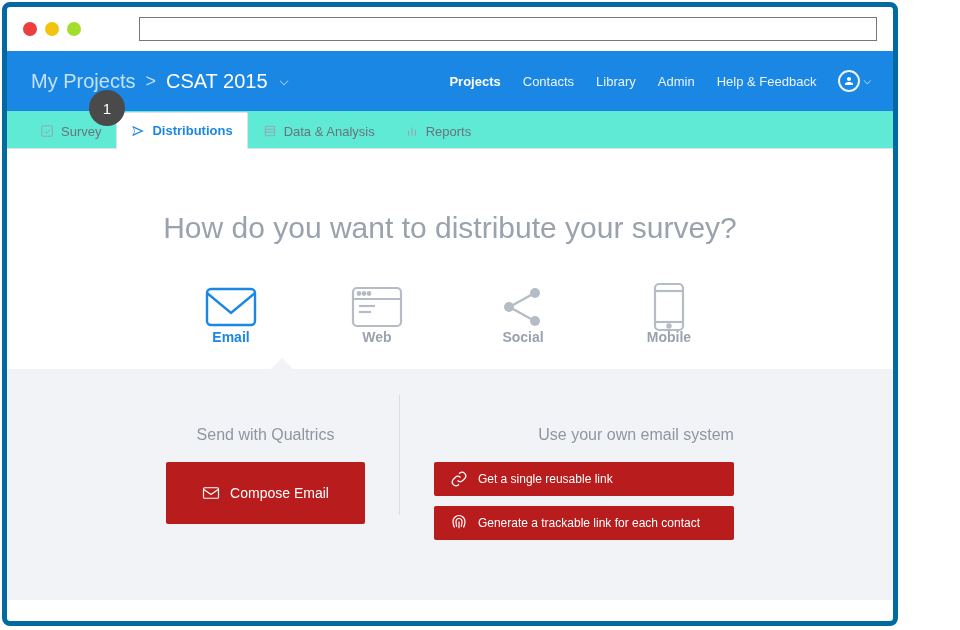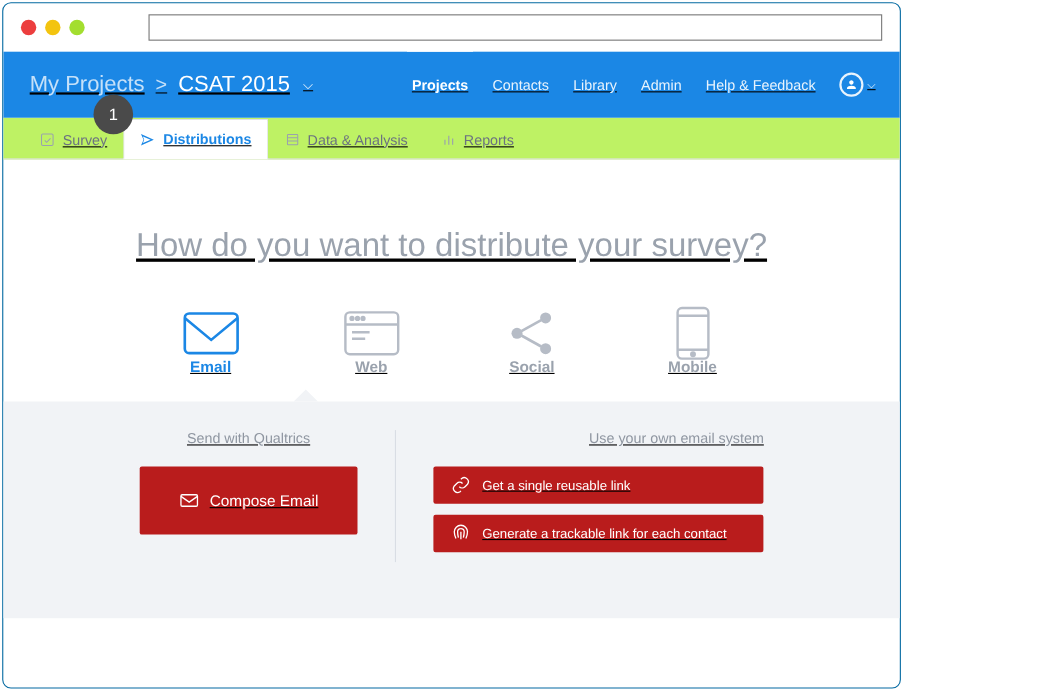--- a/index.html
+++ b/index.html
@@ -3,28 +3,27 @@
 <meta charset="utf-8">
 <style>
   * { box-sizing: border-box; margin: 0; padding: 0; }
   body {
     font-family: -apple-system, BlinkMacSystemFont, "Segoe UI", Arial, sans-serif;
     background: #fff;
     width: 960px;
     height: 630px;
   }
   .window {
-    border: 1px solid #0369a1;
+    border: 5px solid #0369a1;
     border-radius: 8px;
-    width: 817px;
+    width: 896px;
     height: 624px;
     margin: 2px;
     overflow: hidden;
     position: relative;
-    text-decoration: underline;
   }
   .titlebar {
     height: 44px;
     display: flex;
     align-items: center;
     padding: 0 16px;
     gap: 8px;
   }
   .tl-dot { width: 14px; height: 14px; border-radius: 50%; }
   .tl-red { background: #ec3e3e; }
@@ -86,21 +85,21 @@
     position: absolute;
     left: 82px;
     top: 39px;
     width: 36px; height: 36px; border-radius: 50%;
     background: #4a4a4a; color: #fff;
     display:flex; align-items:center; justify-content:center;
     font-size: 15px;
     z-index: 5;
   }
   .tabs {
-    background: #bef264;
+    background: #5eead4;
     border-bottom: 1px solid #dfe1e6;
     height: 38px;
     display: flex;
     align-items: stretch;
     padding: 0 18px;
     gap: 0;
   }
   .tab {
     display:flex; align-items:center; gap:7px;
     font-size: 13px; color: #6b7280;
@@ -162,21 +161,21 @@
   .panel-cols {
     display:flex;
     justify-content:center;
     align-items:flex-start;
   }
   .col {
     display:flex; flex-direction:column; align-items:center;
     padding: 0 34px;
   }
   .col-divider { width:1px; background:#d9dde4; height:120px;}
-  .col-title { font-size: 13px; color:#8f96a1; margin-bottom:18px;}
+  .col-title { font-size: 16px; color:#8f96a1; margin-bottom:18px;margin-top:31px;}
   .btn-green {
     background:#b91c1c; color:#fff; border:none;
     font-size: 13px; cursor:pointer;
     display:flex; align-items:center; gap:10px;
     border-radius:2px;
     padding: 12px 22px;
   }
   .btn-green.big { padding: 22px 36px; font-size:14px;}
   .btn-green.small { padding: 8px 16px; font-size:12px; margin-bottom:10px; width: 300px; }
   .btn-green svg { width:18px; height:18px; fill:none; stroke:#fff; stroke-width:1.6;}

